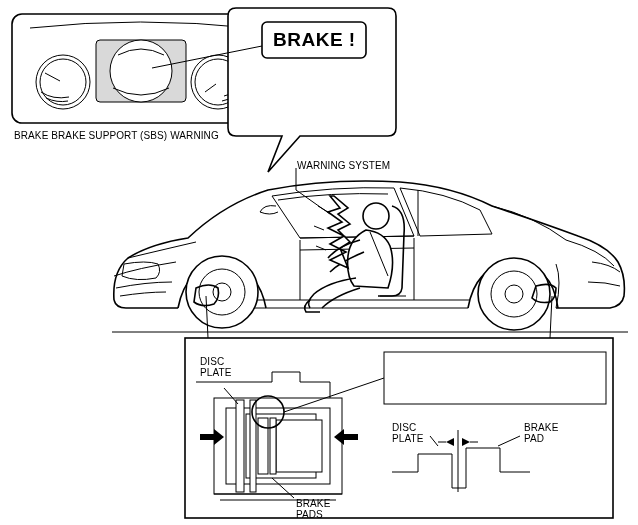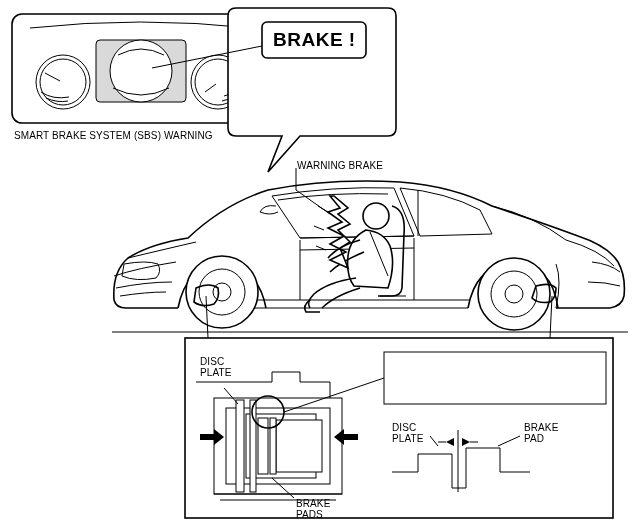--- a/index.html
+++ b/index.html
@@ -211,23 +211,23 @@
         <path class="ln" d="M470 442 L478 442"></path>
 
         <path class="ln" d="M438 446 L430 436"></path>
         <path class="ln" d="M498 446 L520 436"></path>
       </g>
     </g>
   </svg>
 
   <div class="brake-word" style="left:273px;top:29px;">BRAKE !</div>
 
-  <div class="lbl" style="left:14px;top:130px;">SMART BRAKE SYSTEM (SBS) WARNING</div>
-
-  <div class="lbl" style="left:297px;top:160px;">WARNING BRAKE</div>
+  <div class="lbl" style="left:14px;top:130px;">BRAKE BRAKE SUPPORT (SBS) WARNING</div>
+
+  <div class="lbl" style="left:297px;top:160px;">WARNING SYSTEM</div>
 
   <div class="lbl" style="left:200px;top:356px;">DISC
 PLATE</div>
 
   <div class="lbl" style="left:296px;top:498px;">BRAKE
 PADS</div>
 
 
   <div class="lbl" style="left:392px;top:422px;">DISC
 PLATE</div>

